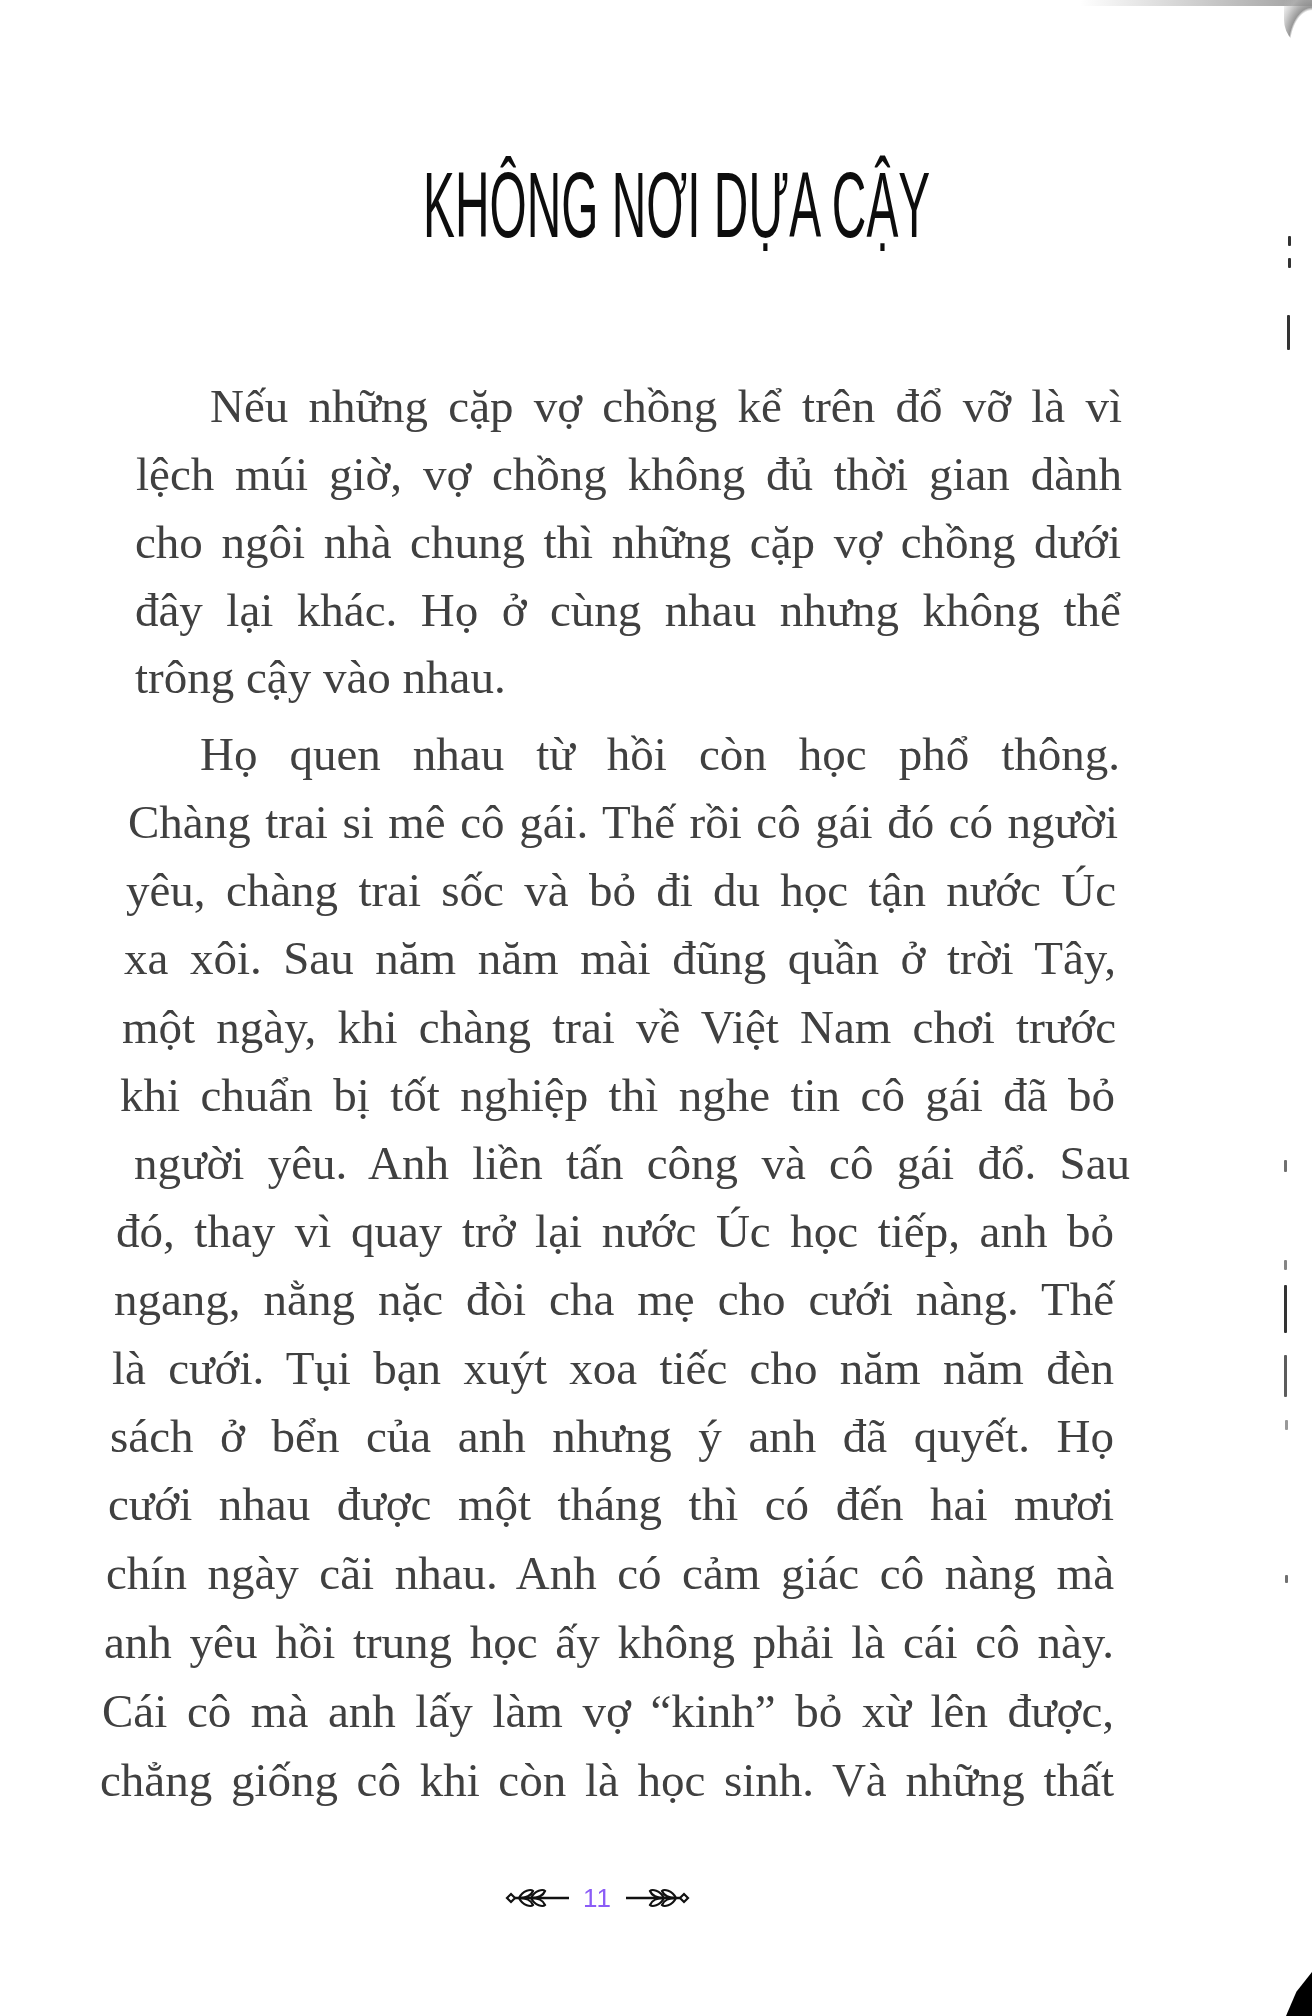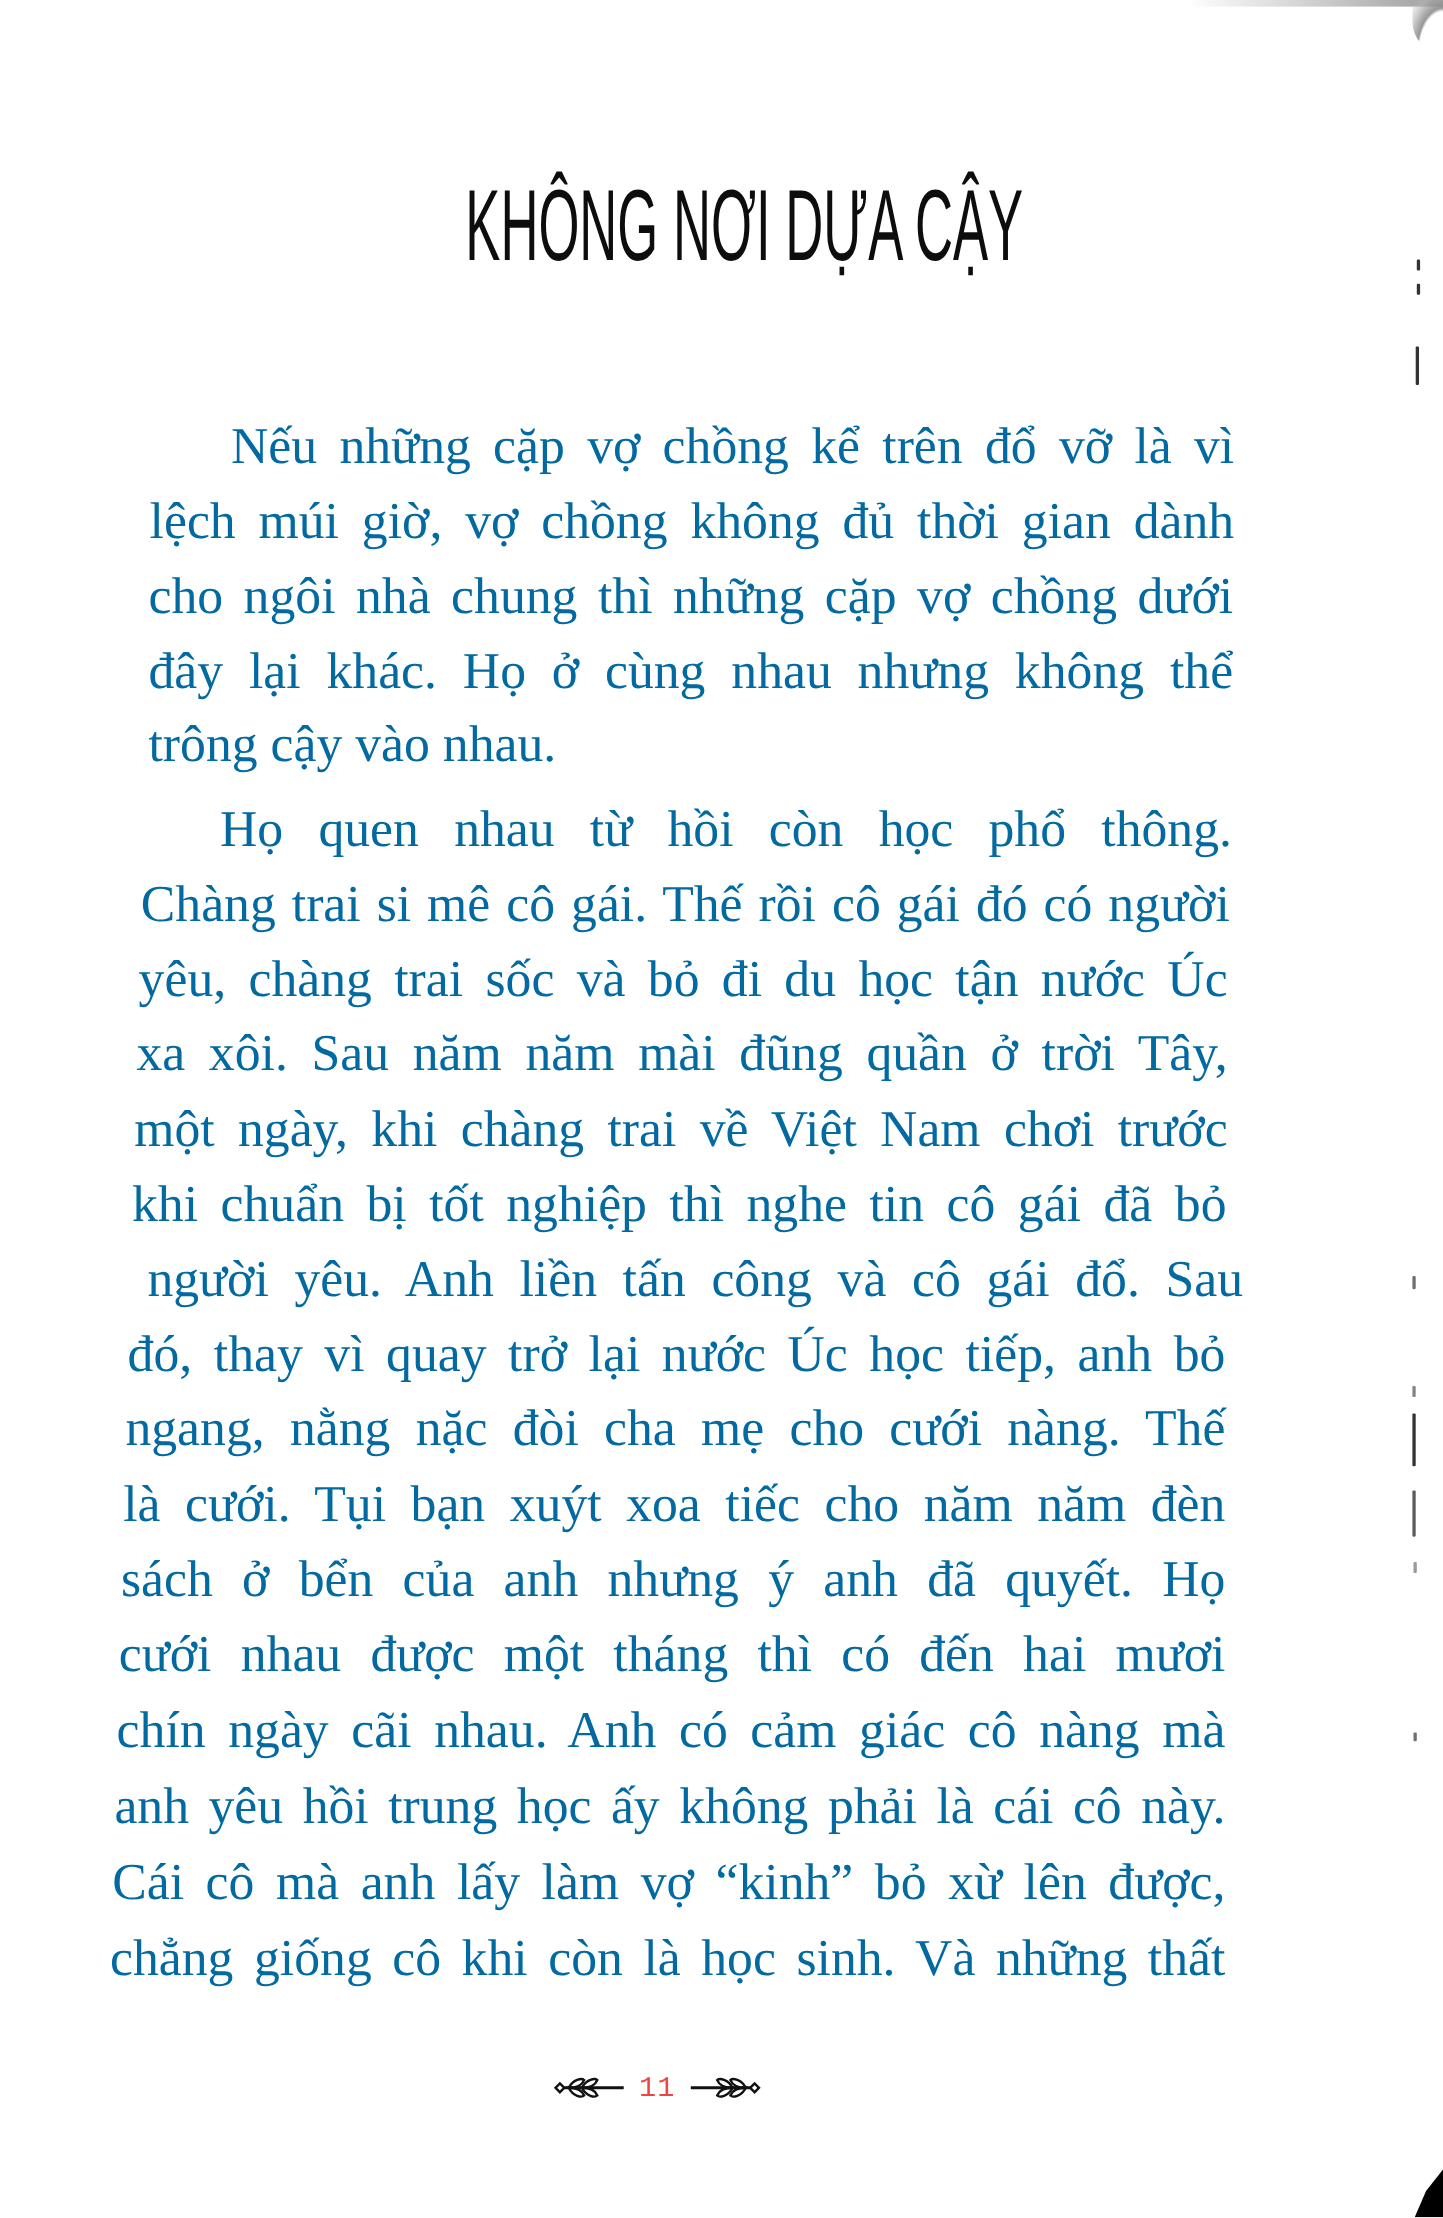--- a/index.html
+++ b/index.html
@@ -75,43 +75,43 @@
       height: 2016px;
     }
     .line {
       position: absolute;
       height: 68px;
       font-size: 47px;
       line-height: 68px;
       white-space: nowrap;
       text-align: justify;
       text-align-last: justify;
-      color: #0369a1;
+      color: #404040;
       margin: 0;
     }
     .line.last {
       text-align-last: left;
     }
 
     .page-number {
       position: absolute;
       left: 505px;
       top: 1880px;
       width: 185px;
       height: 36px;
       display: flex;
       align-items: center;
       justify-content: center;
       gap: 12px;
     }
     .page-number .num {
-      font-family: Liberation Mono, monospace;
+      font-family: Liberation Sans, sans-serif;
       font-size: 26px;
       line-height: 36px;
-      color: #ef4444;
+      color: #8b5cf6;
       letter-spacing: 1px;
     }
     .page-number svg { display: block; }
   </style>
 </head>
 <body>
 
 <div class="page">
 
   <div class="scan-top-shadow"></div>

